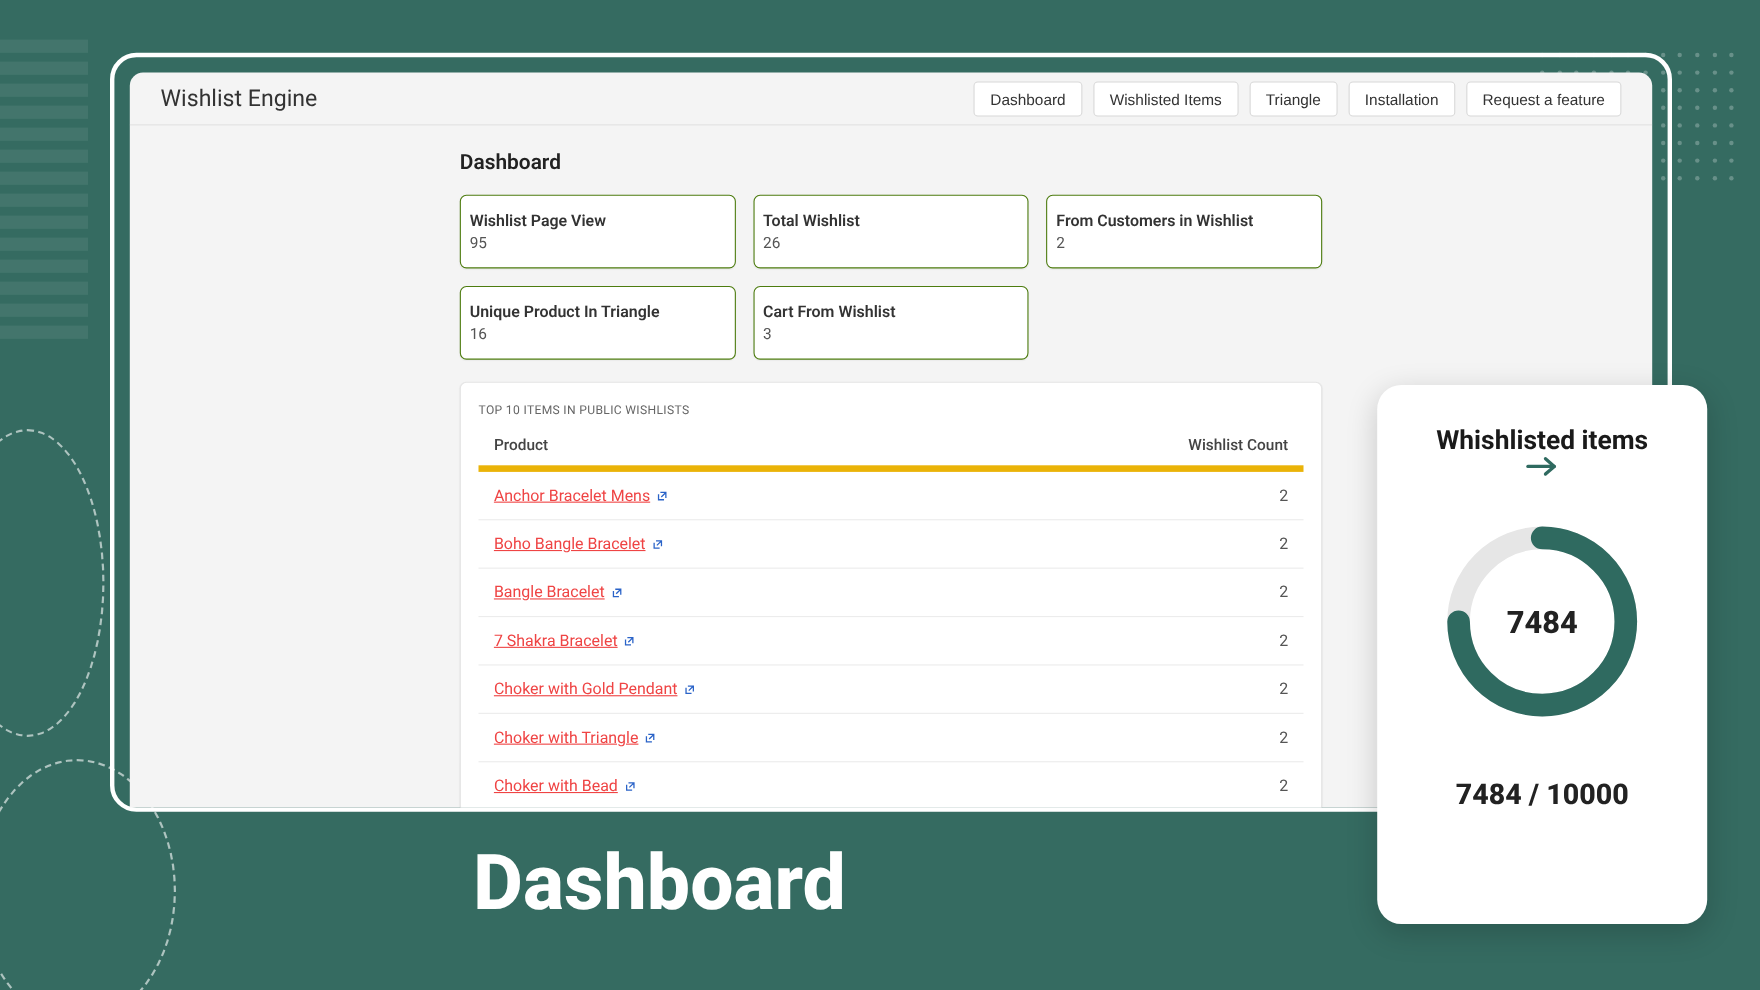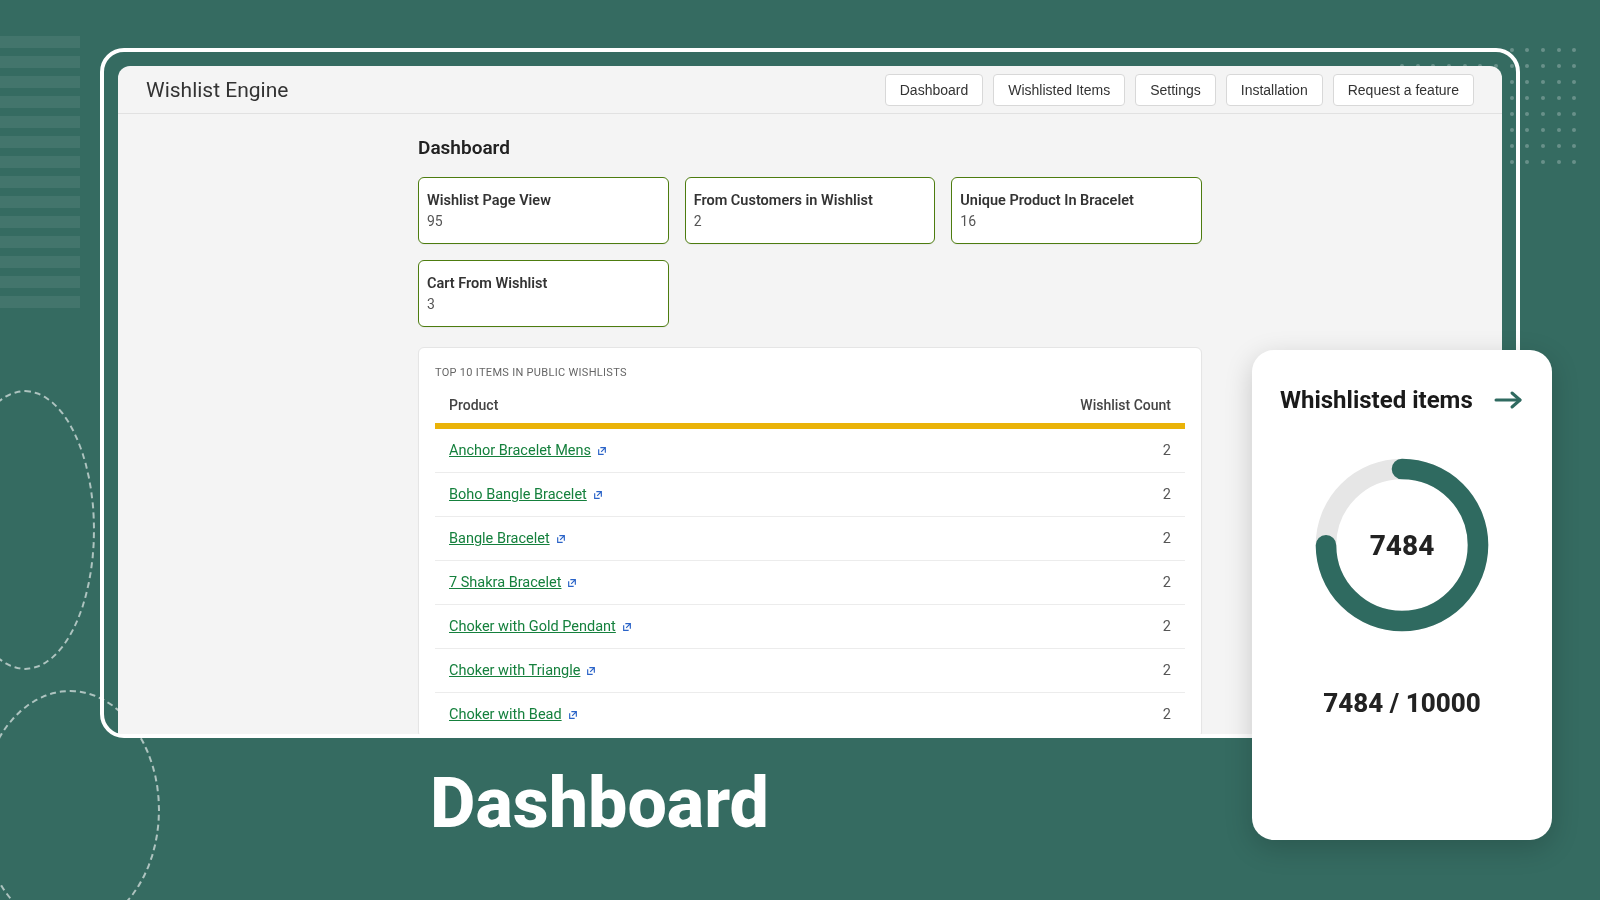--- a/index.html
+++ b/index.html
@@ -65,30 +65,30 @@
 .table-head {
   display: flex; justify-content: space-between;
   font-size: 14px; font-weight: 500; color: #444;
   padding: 0 14px 10px; border-bottom: 6px solid #eab308; gap: 20px;
 }
 .table-row {
   display: flex; justify-content: space-between; align-items: center;
   padding: 13px 14px; border-bottom: 1px solid #ececec;
   font-size: 14.5px;
 }
-.product-link { color: #15803d; text-decoration: underline; cursor: pointer; display: inline-flex; align-items: center; gap: 6px; }
+.product-link { color: #ef4444; text-decoration: underline; cursor: pointer; display: inline-flex; align-items: center; gap: 6px; }
 .ext-icon { width: 10px; height: 10px; }
 .row-count { color: #555; }
 
 .float-card {
   position: absolute; top: 350px; right: 48px; width: 300px; height: 490px;
   background: #fff; border-radius: 22px; padding: 36px 28px;
   box-shadow: 0 8px 28px rgba(0,0,0,0.18);
 }
-.float-head { display: flex; justify-content: space-between; align-items: center; margin-bottom: 36px; }
+.float-head { display: flex; justify-content: space-between; align-items: center; margin-bottom: 36px; flex-direction: column; }
 .float-title { font-size: 24px; font-weight: 700; color: #1a1a1a; }
 .arrow-icon { width: 30px; height: 20px; }
 .donut-wrap { display: flex; justify-content: center; margin-bottom: 48px; position: relative; }
 .donut { width: 190px; height: 190px; }
 .donut-center {
   position: absolute; top: 0; left: 0; right: 0; bottom: 0;
   display: flex; align-items: center; justify-content: center;
   font-size: 28px; font-weight: 800; color: #222;
 }
 .ratio { text-align: center; font-size: 26px; font-weight: 800; color: #222; }
@@ -217,40 +217,44 @@
 <div class="dashed-shape" style="top:390px;left:-45px;width:140px;height:280px;"></div>
 <div class="dashed-shape" style="top:690px;left:-20px;width:180px;height:240px;"></div>
 
 <div class="window-outer">
   <div class="window">
     <div class="topbar">
       <div class="app-title">Wishlist Engine</div>
       <div class="nav-btns">
         <button class="nav-btn">Dashboard</button>
         <button class="nav-btn">Wishlisted Items</button>
-        <button class="nav-btn">Settings</button>
+        <button class="nav-btn">Triangle</button>
         <button class="nav-btn">Installation</button>
         <button class="nav-btn">Request a feature</button>
       </div>
     </div>
 
     <div class="content">
       <div class="page-heading">Dashboard</div>
 
       <div class="cards-grid">
         <div class="stat-card">
           <div class="stat-label">Wishlist Page View</div>
           <div class="stat-value">95</div>
         </div>
         <div class="stat-card">
+          <div class="stat-label">Total Wishlist</div>
+          <div class="stat-value">26</div>
+        </div>
+        <div class="stat-card">
           <div class="stat-label">From Customers in Wishlist</div>
           <div class="stat-value">2</div>
         </div>
         <div class="stat-card">
-          <div class="stat-label">Unique Product In Bracelet</div>
+          <div class="stat-label">Unique Product In Triangle</div>
           <div class="stat-value">16</div>
         </div>
         <div class="stat-card">
           <div class="stat-label">Cart From Wishlist</div>
           <div class="stat-value">3</div>
         </div>
       </div>
 
       <div class="table-card">
         <div class="table-title">TOP 10 ITEMS IN PUBLIC WISHLISTS</div>

